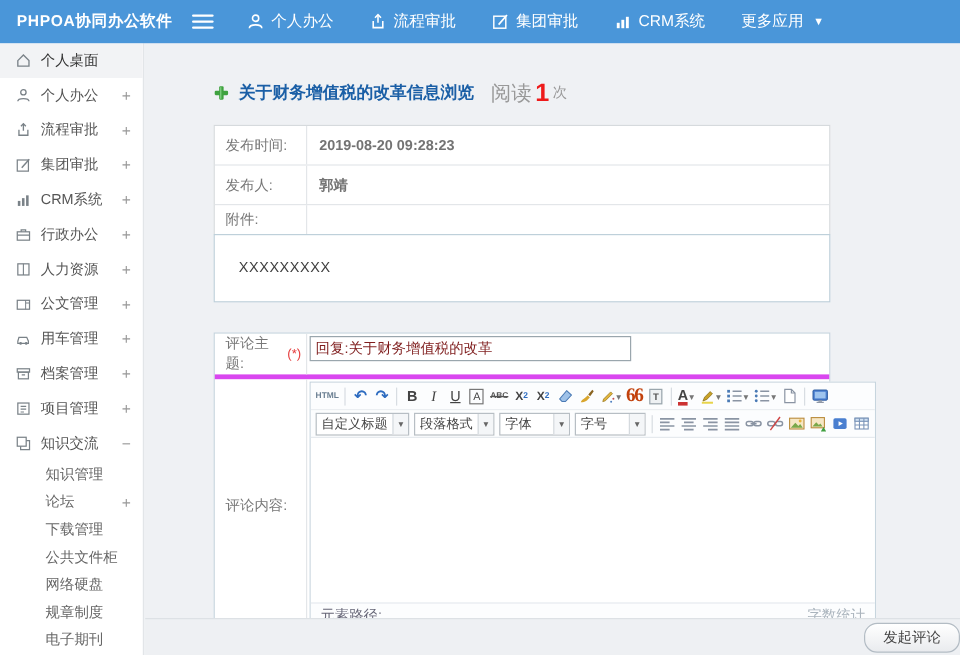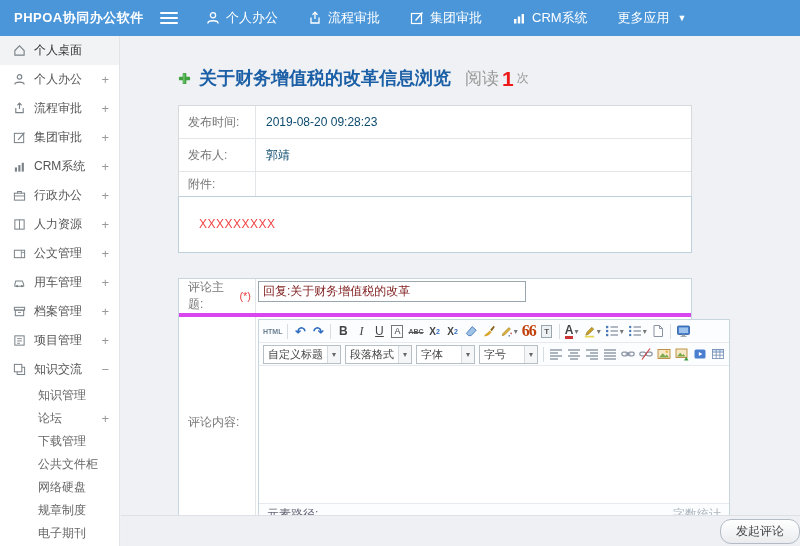--- a/index.html
+++ b/index.html
@@ -26,34 +26,34 @@
   .sicon { display:inline-flex; width:13px; height:13px; margin-right:8px; flex:none; }
   .slabel { flex:1; font-size:12px; white-space:nowrap; }
   .stoggle { color:#999; font-size:13px; width:10px; text-align:right; }
   .side-sub .sub-item { height:23px; display:flex; align-items:center; padding:0 10px 0 38px; color:#666; cursor:pointer; }
   .side-sub .slabel { font-size:12px; }
 
   
   .main { position:absolute; left:121px; top:36px; right:0; bottom:31px; background:#eff1f4; overflow:hidden; }
   .title-row { margin:30px 0 0 57px; display:flex; align-items:center; }
   .plus-ic { display:inline-flex; width:13px; height:13px; margin-right:8px; }
-  .art-title { font-size:18px; font-weight:bold; color:#1b5fa6; }
+  .art-title { font-size:14px; font-weight:bold; color:#1b5fa6; }
   .read-label { color:#999; font-size:17px; margin-left:14px; }
   .read-count { color:#ee1a1a; font-size:21px; font-weight:bold; margin:0 3px; line-height:1; }
   .read-unit { color:#999; font-size:12px; }
 
   .info-table { margin:15px 0 0 57px; width:514px; border:1px solid #d6dadd; background:#fff; }
   .irow { display:flex; border-bottom:1px solid #e3e6e9; }
   .irow:last-child { border-bottom:none; }
   .ilabel { width:77px; padding:0 6px 0 9px; color:#777; display:flex; align-items:center; border-right:1px solid #e3e6e9; flex:none; }
-  .ivalue { flex:1; padding:0 10px; display:flex; align-items:center; color:#0c4a6e; }
+  .ivalue { flex:1; padding:0 10px; display:flex; align-items:center; color:#737373;font-weight:bold; }
   .irow.r1 { height:33px; } .irow.r2 { height:33px; } .irow.r3 { height:24px; }
 
   .content-box { margin:-1px 0 0 57px; width:514px; height:57px; background:#fff;
-    border:1px solid #bed0da; color:#ef4444; padding:20px 0 0 20px; letter-spacing:0.5px; }
+    border:1px solid #bed0da; color:#404040; padding:20px 0 0 20px; letter-spacing:0.5px; }
 
   .comment-table { margin:25px 0 0 57px; width:514px; border:1px solid #c7d5de; background:#fff; }
   .crow { display:flex; }
   .crow.subject-row { border-bottom:4px solid #d946ef; min-height:27px; }
   .clabel { width:77px; padding:0 4px 0 9px; color:#777; display:flex; align-items:center; border-right:1px solid #e3e6e9; flex:none; }
   .clabel .req { color:#e64040; font-style:normal; margin-left:3px; font-size:11px; }
   .cvalue { flex:1; padding:2px 2px; }
   .subject-input { width:268px; height:21px; border:1px solid #9aa6ad; font-size:12px; padding:1px 4px; color:#7f1d1d; font-family:inherit; }
 
   

